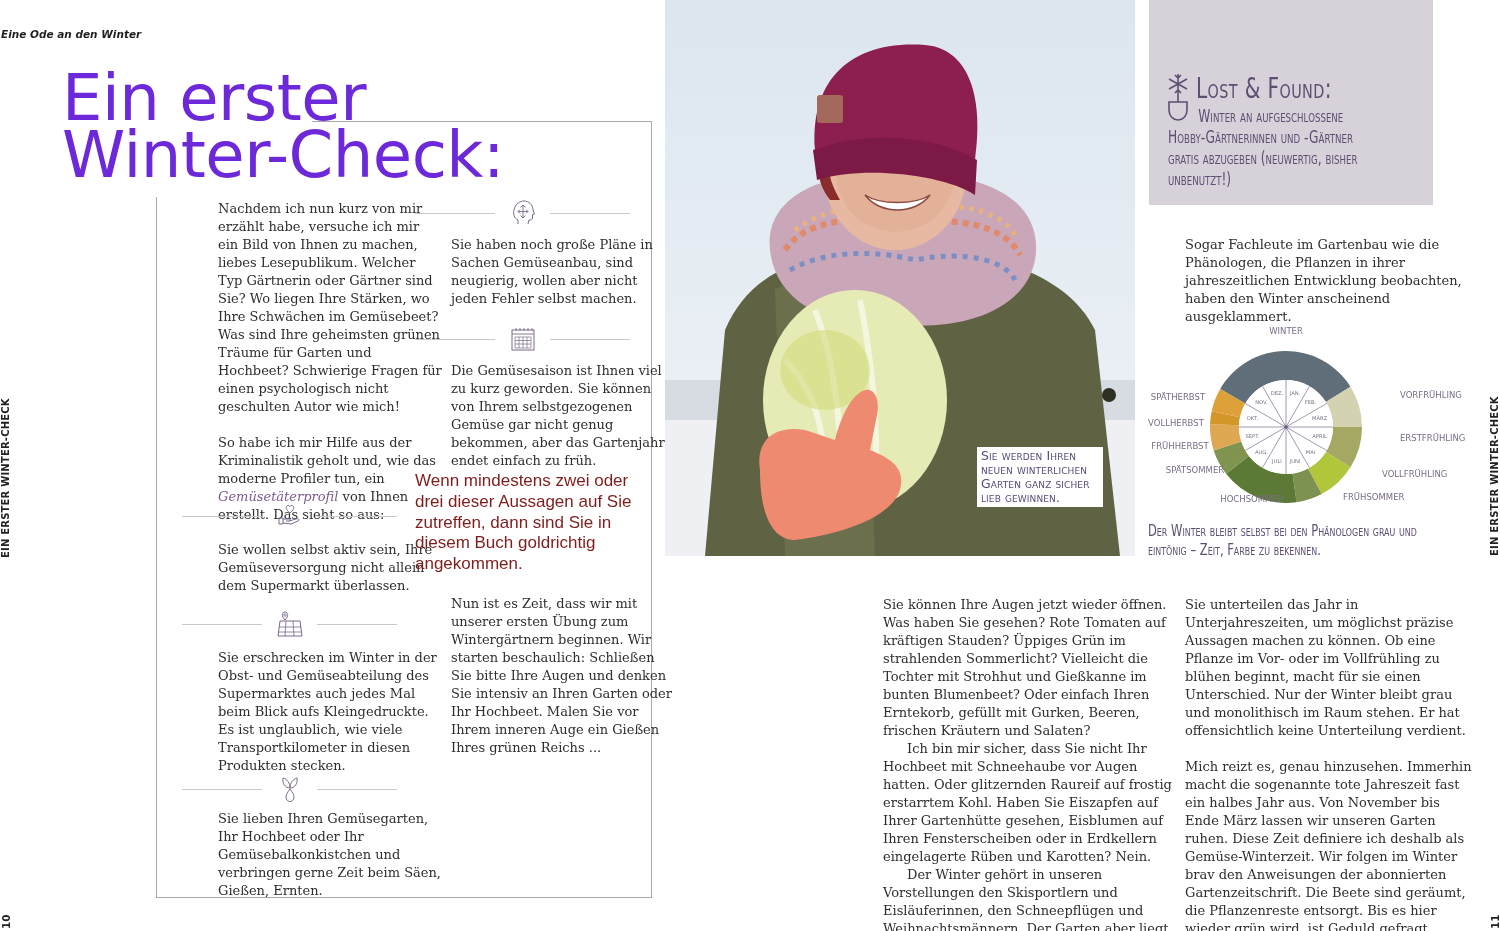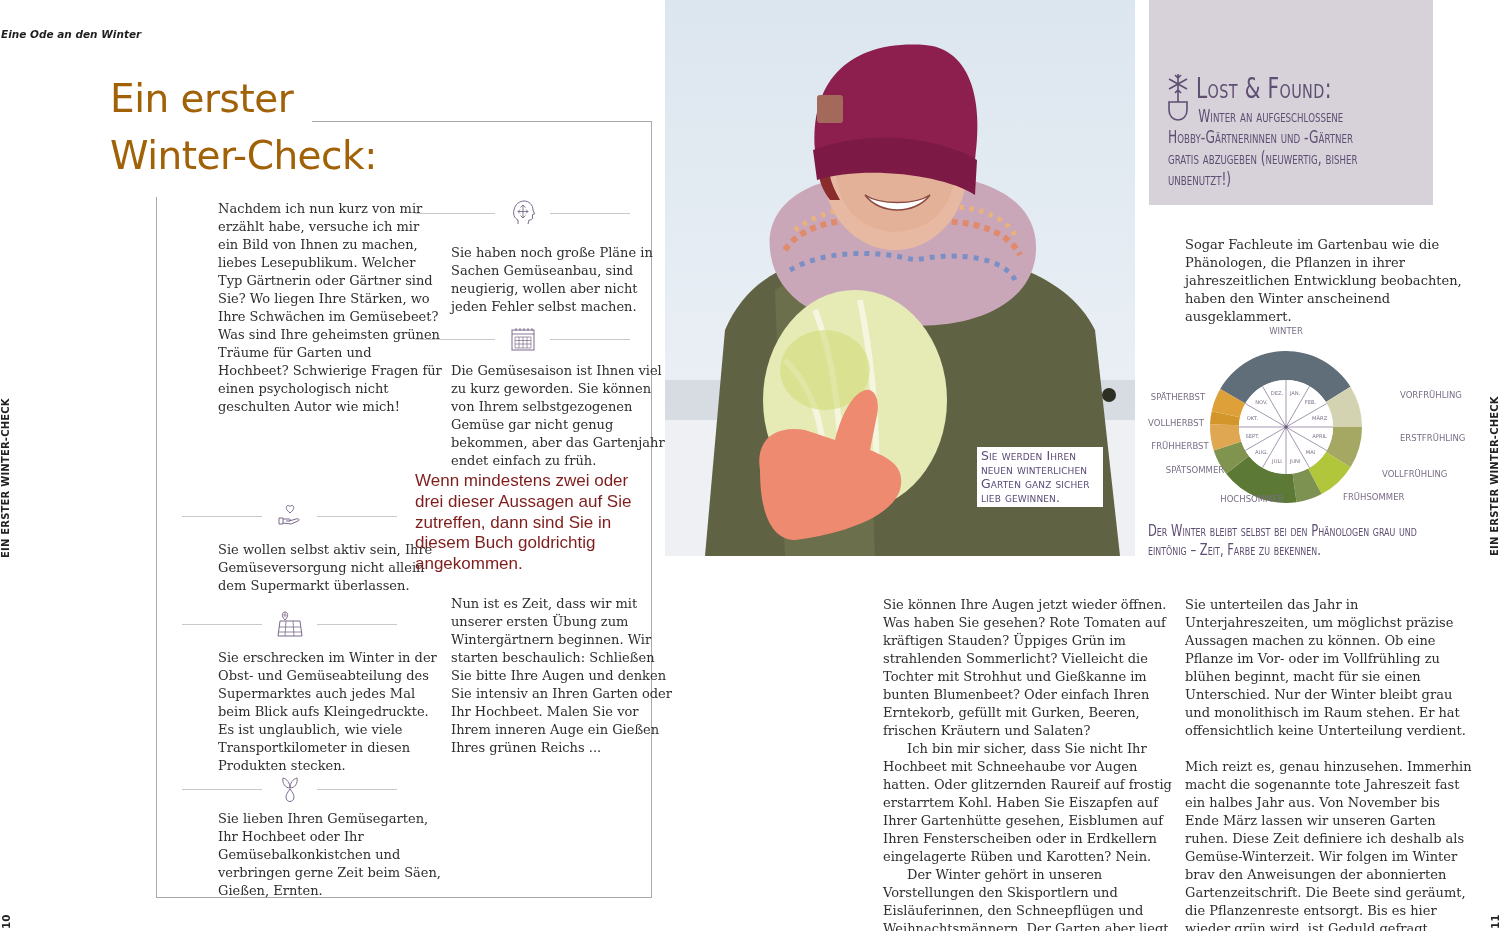--- a/index.html
+++ b/index.html
@@ -1,19 +1,19 @@
 <!DOCTYPE html>
 <html><head>
 <meta charset="utf-8">
 <style>
   html,body{margin:0;padding:0;background:#fff;}
   body{width:1500px;height:931px;position:relative;overflow:hidden;font-family:"DejaVu Serif",serif;color:#2b2b2b;}
   .abs{position:absolute;}
   .running-head{left:1px;top:28px;font-family:"DejaVu Sans",sans-serif;font-size:10.5px;font-weight:bold;color:#1f1f1f;font-style:italic;}
-  .title{left:62px;top:70px;font-family:"DejaVu Sans",sans-serif;font-size:39px;line-height:57px;color:#a16207;letter-spacing:-0.5px;margin-left:48px;}
+  .title{left:62px;top:70px;font-family:"DejaVu Sans",sans-serif;font-size:64px;line-height:57px;color:#6d28d9;letter-spacing:-0.5px;}
   .frame-top{left:312px;top:121px;width:340px;height:0;border-top:1.5px solid #a9a9a9;}
   .frame-right{left:651px;top:121px;width:0;height:777px;border-left:1.5px solid #a9a9a9;}
   .frame-bottom{left:156px;top:897px;width:496px;height:0;border-top:1.5px solid #a9a9a9;}
   .frame-left{left:156px;top:197px;width:0;height:701px;border-left:1.5px solid #a9a9a9;}
   .body{font-size:13px;line-height:18px;color:#2e2e2e;margin-left:36px;}
   .body p{margin:0;}
   .col1{left:182px;top:200px;width:225px;}
   .divider{position:absolute;height:26px;width:215px;}
   .divider .ln{position:absolute;top:13px;height:1px;background:#c9c9cc;width:80px;}
   .divider .ln.l{left:0;}
@@ -44,20 +44,21 @@
   <div>Winter-Check:</div>
 </div>
 
 <div class="abs frame-top"></div>
 <div class="abs frame-right"></div>
 <div class="abs frame-bottom"></div>
 <div class="abs frame-left"></div>
 
 <div class="abs body col1">
   <p>Nachdem ich nun kurz von mir erzählt habe, versuche ich mir ein Bild von Ihnen zu machen, liebes Lesepublikum. Welcher Typ Gärtnerin oder Gärtner sind Sie? Wo liegen Ihre Stärken, wo Ihre Schwächen im Gemüsebeet? Was sind Ihre geheimsten grünen Träume für Garten und Hochbeet? Schwierige Fragen für einen psychologisch nicht geschulten Autor wie mich!</p>
+  <p style="margin-top:18px;"><span>So habe ich mir Hilfe aus der Kriminalistik geholt und, wie das moderne Profiler tun, ein </span><em class="accent">Gemüsetäterprofil</em><span> von Ihnen erstellt. Das sieht so aus:</span></p>
 </div>
 
 <div class="divider" style="left:182px;top:503px;">
   <div class="ln l"></div>
     <div class="ln r"></div>
   <svg class="ic" viewBox="0 0 26 26">
     <path d="M13 10 C9 7 8 3 11 2.5 C12.3 2.3 13 3.5 13 3.5 C13 3.5 13.7 2.3 15 2.5 C18 3 17 7 13 10Z" fill="none" stroke="#7b6a8a" stroke-width="1"></path>
     <path d="M2 15 L2 21 L6 21 L6 15 Z M6 16 L12 16 C14 16 14 18 12 18 L9 18 M12 18 L19 16 C22 15 23 17 21 18 L14 21 L6 20" fill="none" stroke="#7b6a8a" stroke-width="1"></path>
   </svg>
 </div>
@@ -86,21 +87,21 @@
 <div class="abs body" style="left:182px;top:810px;width:225px;">Sie lieben Ihren Gemüsegarten, Ihr Hochbeet oder Ihr Gemüsebalkonkistchen und verbringen gerne Zeit beim Säen, Gießen, Ernten.</div>
 
 <div class="divider" style="left:415px;top:200px;">
   <div class="ln l"></div>
     <div class="ln r"></div>
   <svg class="ic" viewBox="0 0 26 26">
     <path d="M8 24 L8 20 C4 18 3 14 4 10 C5 4 10 1 14 1 C19 1 23 5 23 10 L24.5 14 L22.5 14.5 L22.5 18 C22.5 19.5 21 20 19 20 L18 24" fill="none" stroke="#7b6a8a" stroke-width="1"></path>
     <path d="M13 5 L13 18 M10.5 7.5 L13 5 L15.5 7.5 M8 11.5 L18 11.5 M10 9.5 L8 11.5 L10 13.5 M16 9.5 L18 11.5 L16 13.5 M10.5 15.5 L13 18 L15.5 15.5" fill="none" stroke="#7b6a8a" stroke-width="0.9"></path>
   </svg>
 </div>
-<div class="abs body" style="left:415px;top:244px;width:222px;">Sie haben noch große Pläne in Sachen Gemüseanbau, sind neugierig, wollen aber nicht jeden Fehler selbst machen.</div>
+<div class="abs body" style="left:415px;top:236px;width:222px;">Sie haben noch große Pläne in Sachen Gemüseanbau, sind neugierig, wollen aber nicht jeden Fehler selbst machen.</div>
 
 <div class="divider" style="left:415px;top:326px;">
   <div class="ln l"></div>
     <div class="ln r"></div>
   <svg class="ic" viewBox="0 0 26 26">
     <rect x="2" y="4" width="22" height="20" fill="none" stroke="#7b6a8a" stroke-width="1"></rect>
     <path d="M2 8 L24 8 M6 2 L6 5 M10 2 L10 5 M14 2 L14 5 M18 2 L18 5 M22 2 L22 5" stroke="#7b6a8a" stroke-width="0.9"></path>
     <path d="M5 11 L21 11 L21 22 L5 22 Z M5 14.5 L21 14.5 M5 18 L21 18 M9 11 L9 22 M13 11 L13 22 M17 11 L17 22" fill="none" stroke="#7b6a8a" stroke-width="0.7"></path>
   </svg>
 </div>

